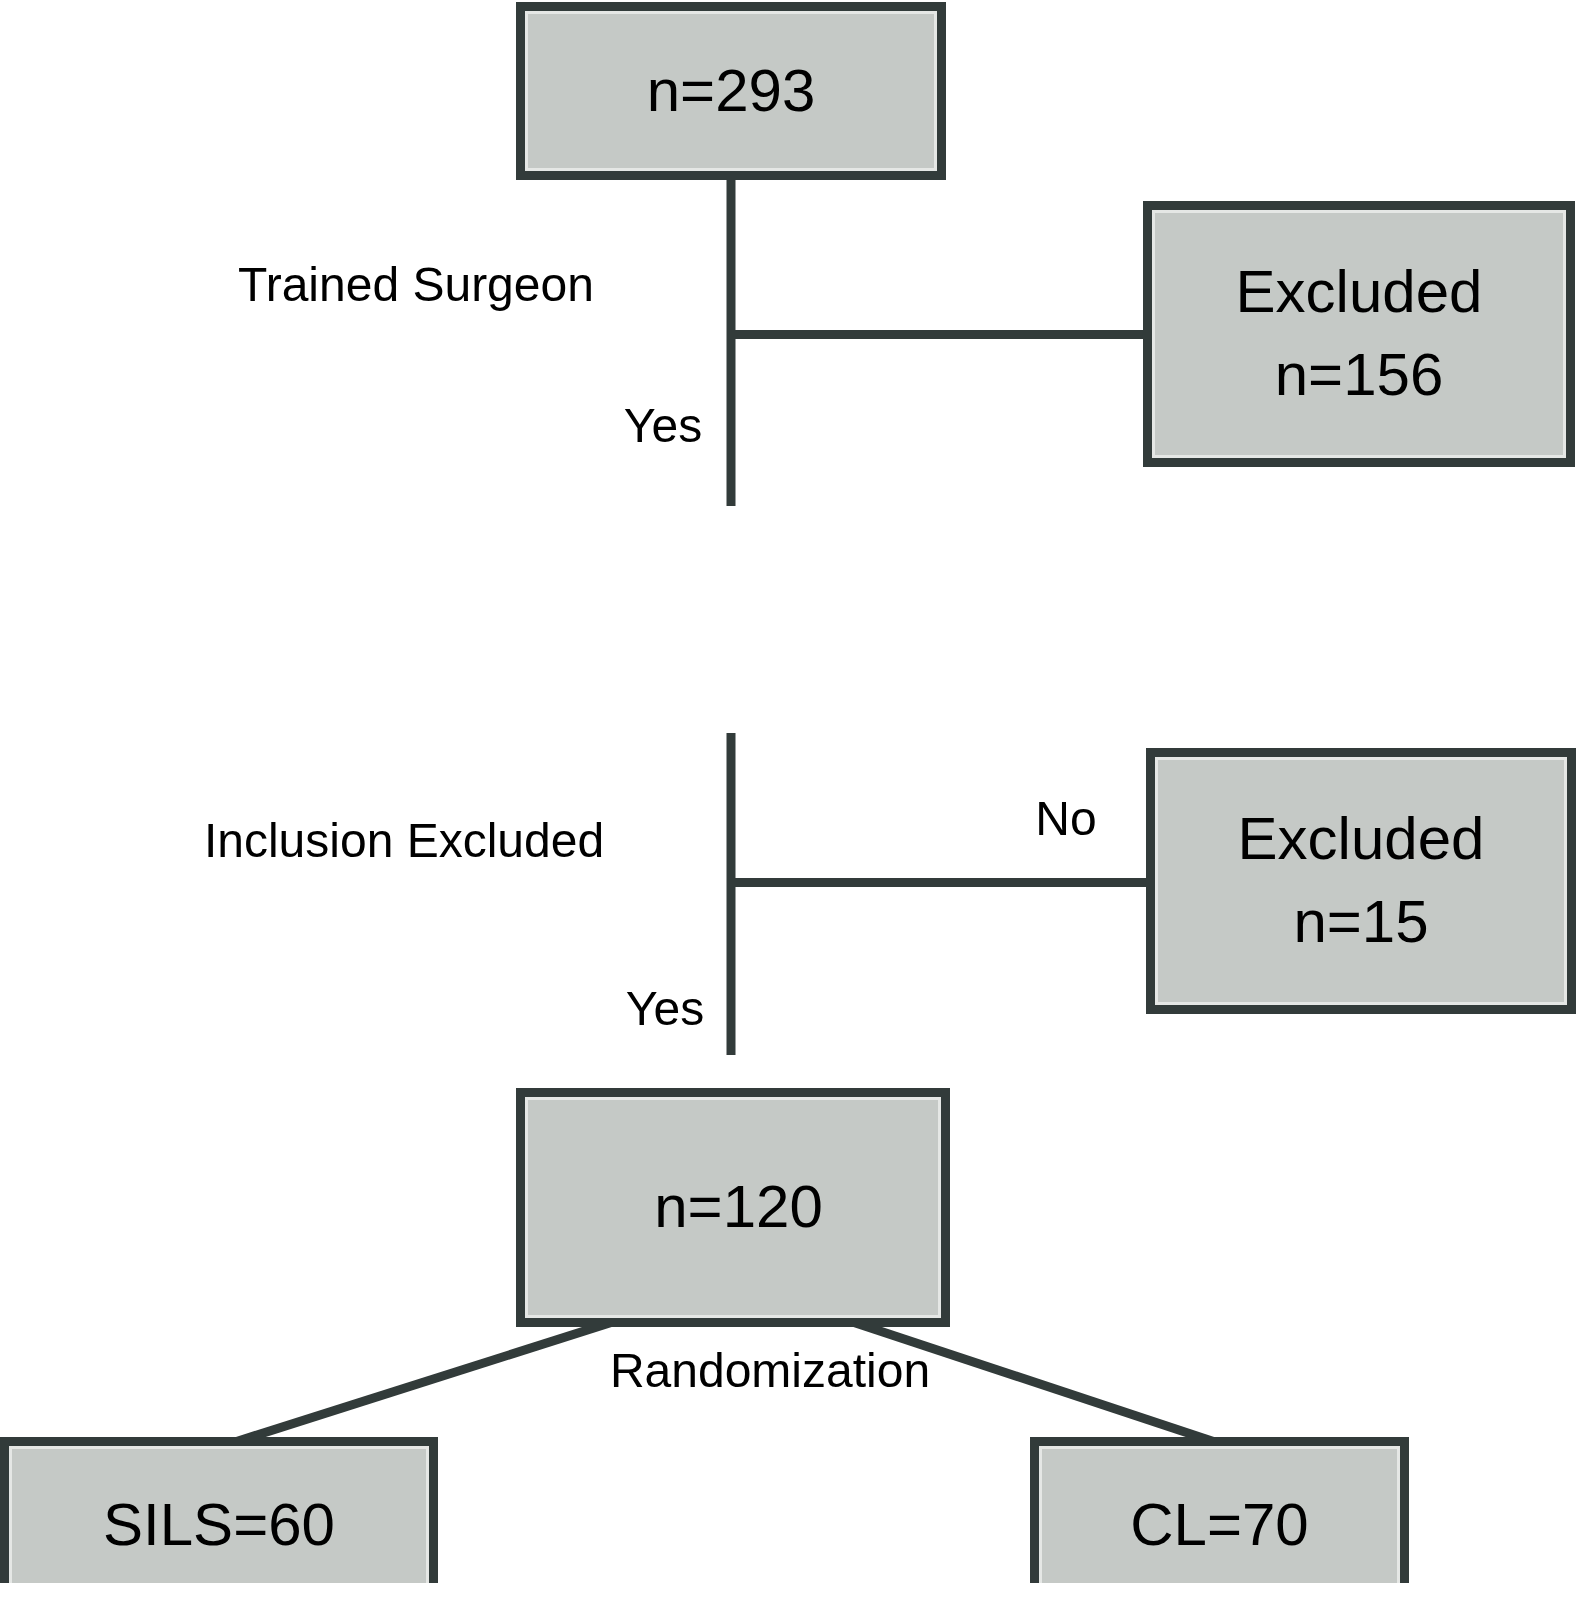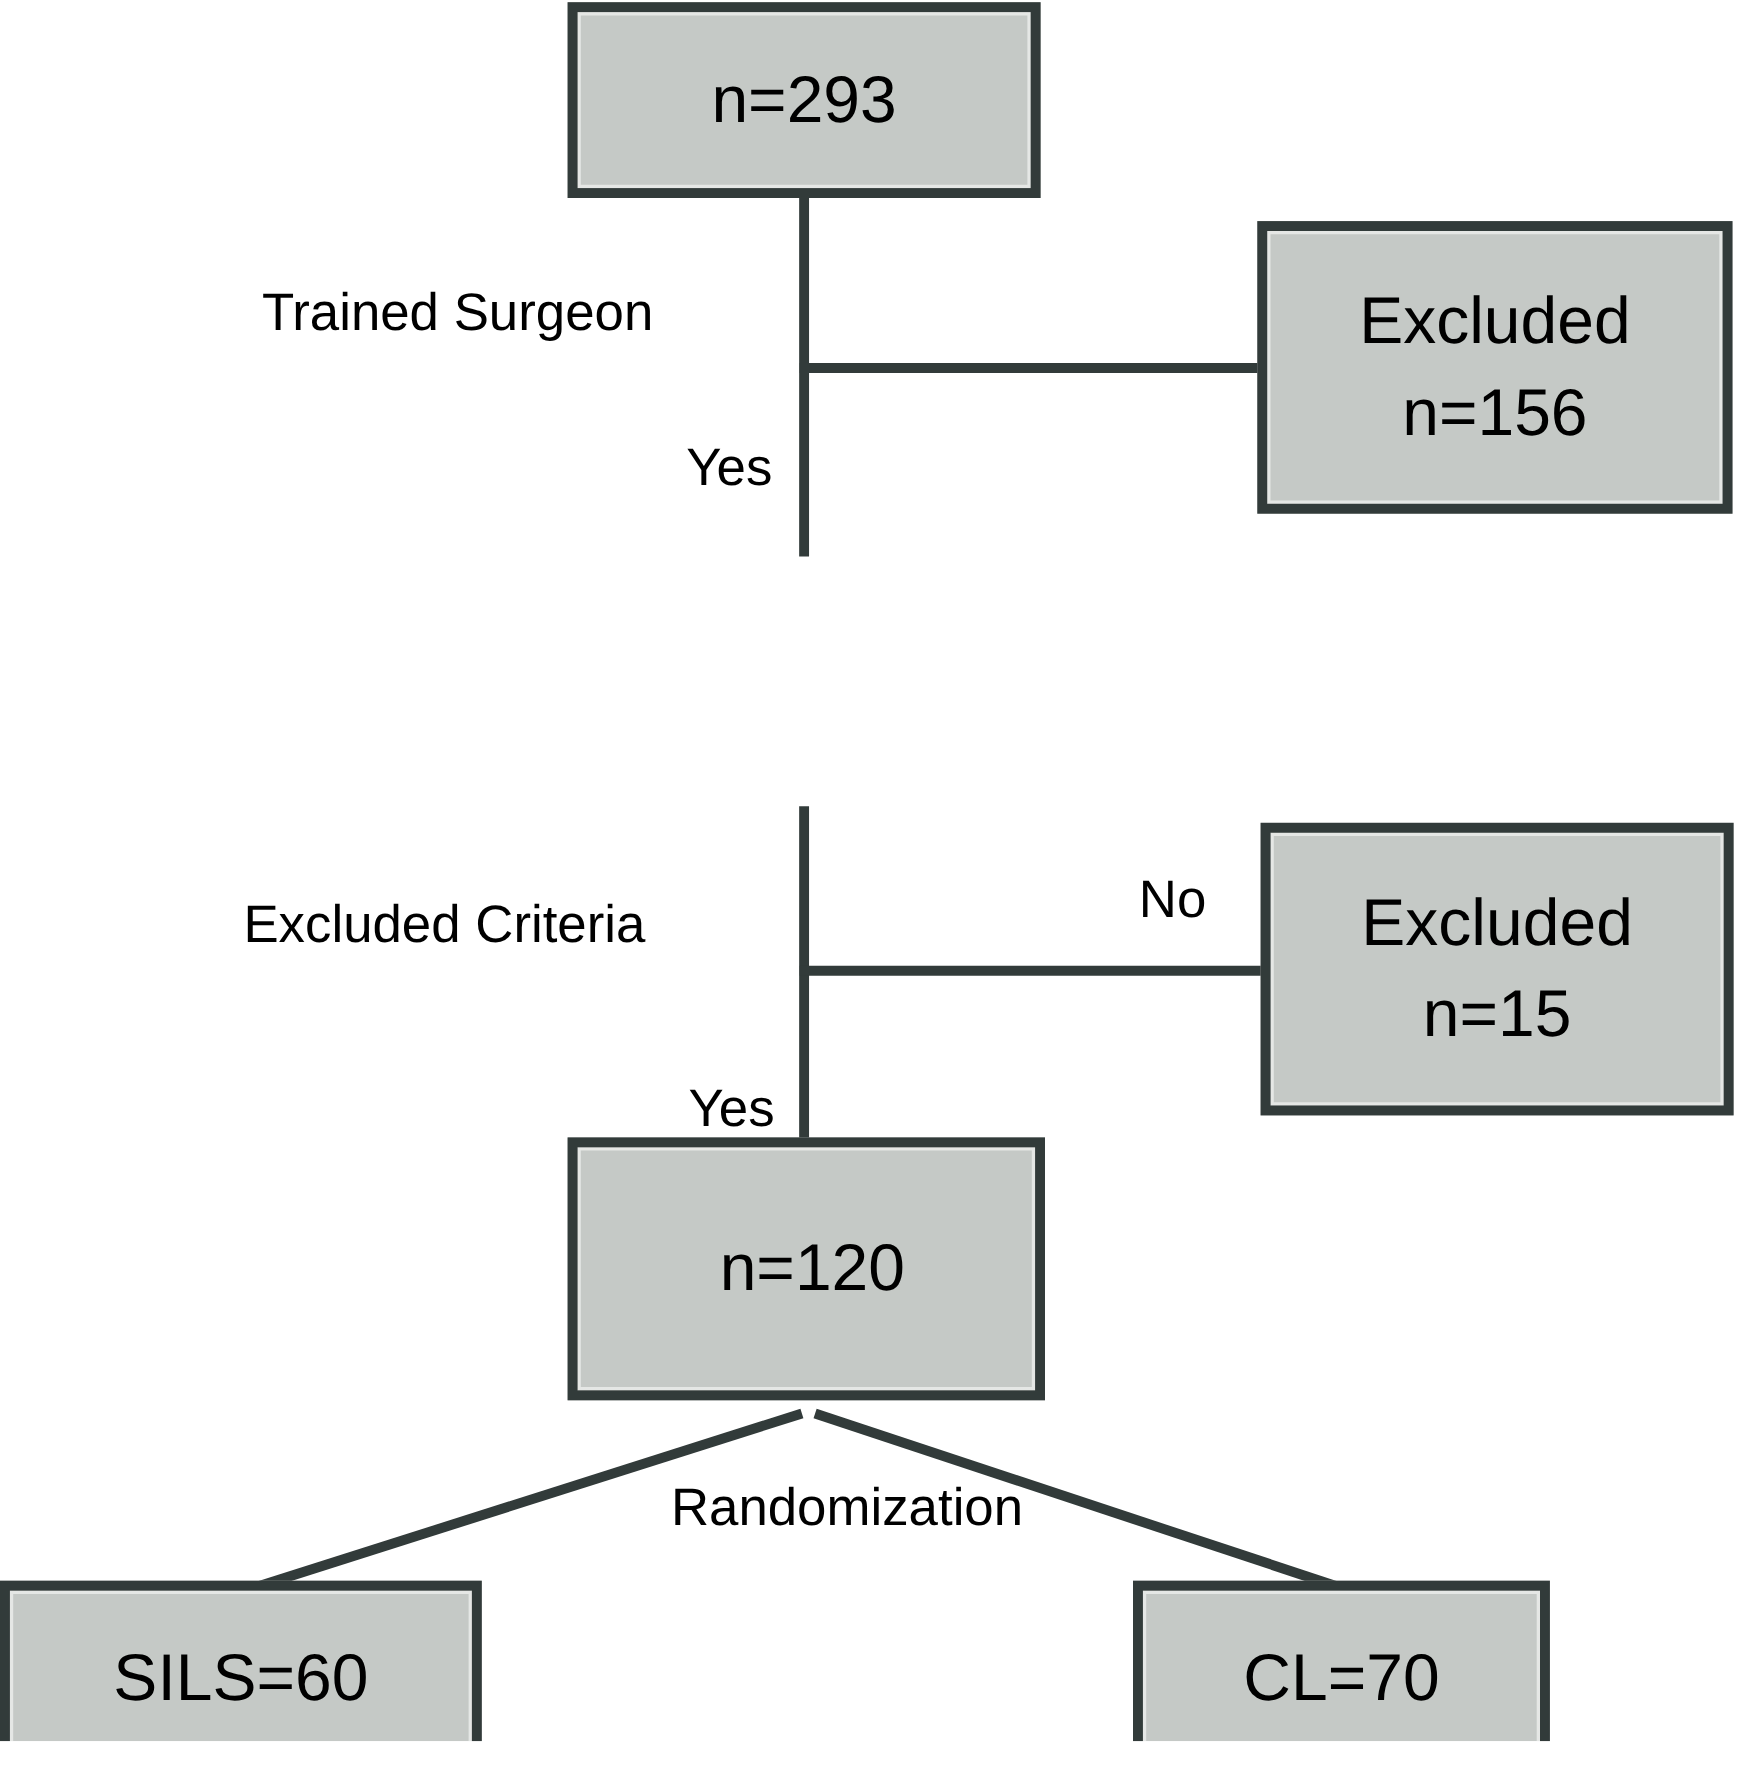--- a/index.html
+++ b/index.html
@@ -51,21 +51,21 @@
     line-height: 1;
     white-space: nowrap;
     transform: translateX(-50%);
     color: var(--text);
   }
   
   .node-n293   { left: 516px;  top: 2px;    width: 430px; height: 178px; }
   .node-ex156  { left: 1143px; top: 201px;  width: 432px; height: 266px; }
   .node-n137   { left: 516px;  top: 502px;  width: 432px; height: 236px; }
   .node-ex17   { left: 1146px; top: 748px;  width: 430px; height: 266px; }
-  .node-n120   { left: 516px;  top: 1034px; width: 434px; height: 239px; padding-left: 11px; }
+  .node-n120   { left: 516px;  top: 1088px; width: 434px; height: 239px; padding-left: 11px; }
   .node-sils   { left: 0px;    top: 1437px; width: 438px; height: 177px; }
   .node-cl     { left: 1030px; top: 1437px; width: 379px; height: 177px; }
   
   .lbl-trained       { left: 416px;  top: 261px; }
   .lbl-yes-trained   { left: 663px;  top: 402px; }
   .lbl-inclusion     { left: 404px;  top: 817px; }
   .lbl-no-inclusion  { left: 1066px; top: 795px; }
   .lbl-yes-inclusion { left: 665px;  top: 985px; }
   .lbl-randomization { left: 770px;  top: 1347px; }
 </style>
@@ -107,21 +107,21 @@
   </div>
 
   <div class="node node-cl">
     <span>CL=70</span>
   </div>
 
   <div class="lbl lbl-trained">Trained Surgeon</div>
 
   <div class="lbl lbl-yes-trained">Yes</div>
 
-  <div class="lbl lbl-inclusion">Excluded Criteria</div>
+  <div class="lbl lbl-inclusion">Inclusion Excluded</div>
 
   <div class="lbl lbl-no-inclusion">No</div>
 
   <div class="lbl lbl-yes-inclusion">Yes</div>
 
   <div class="lbl lbl-randomization">Randomization</div>
 
 </div>
 
 </body></html>

